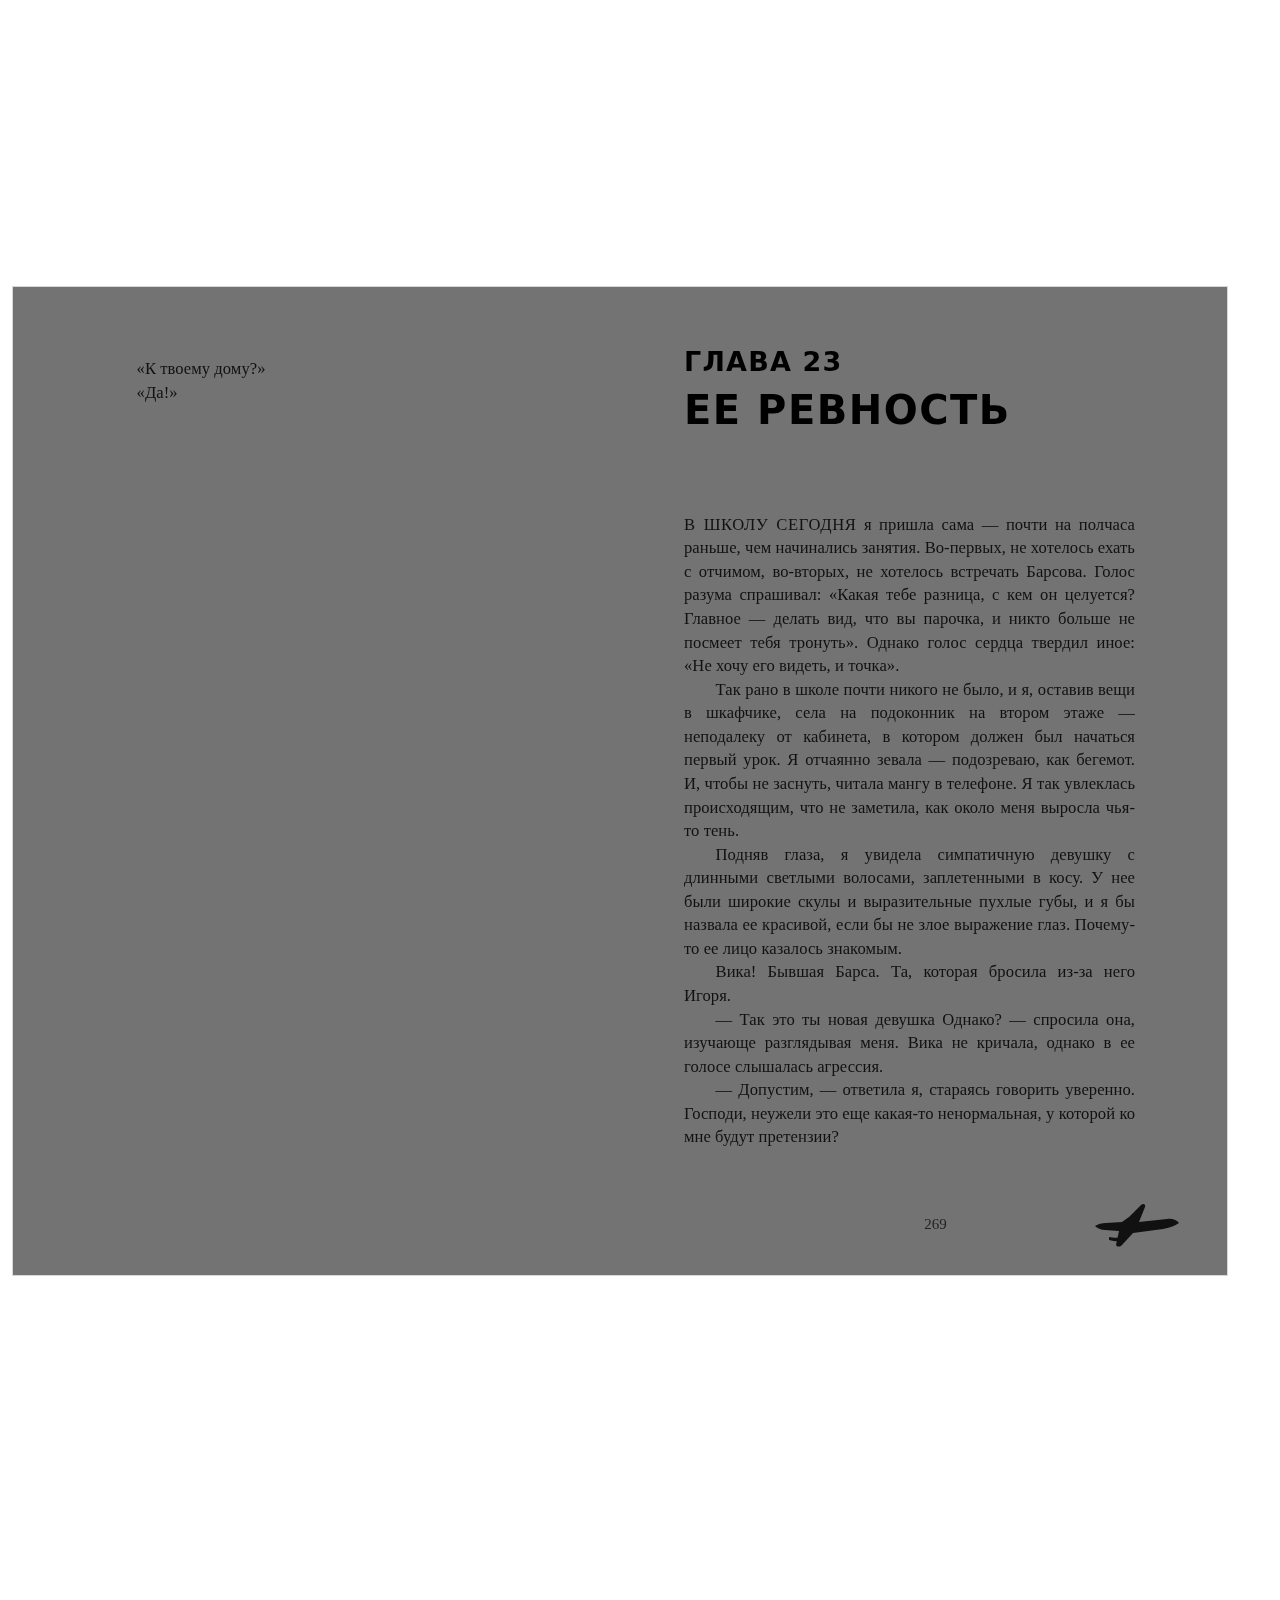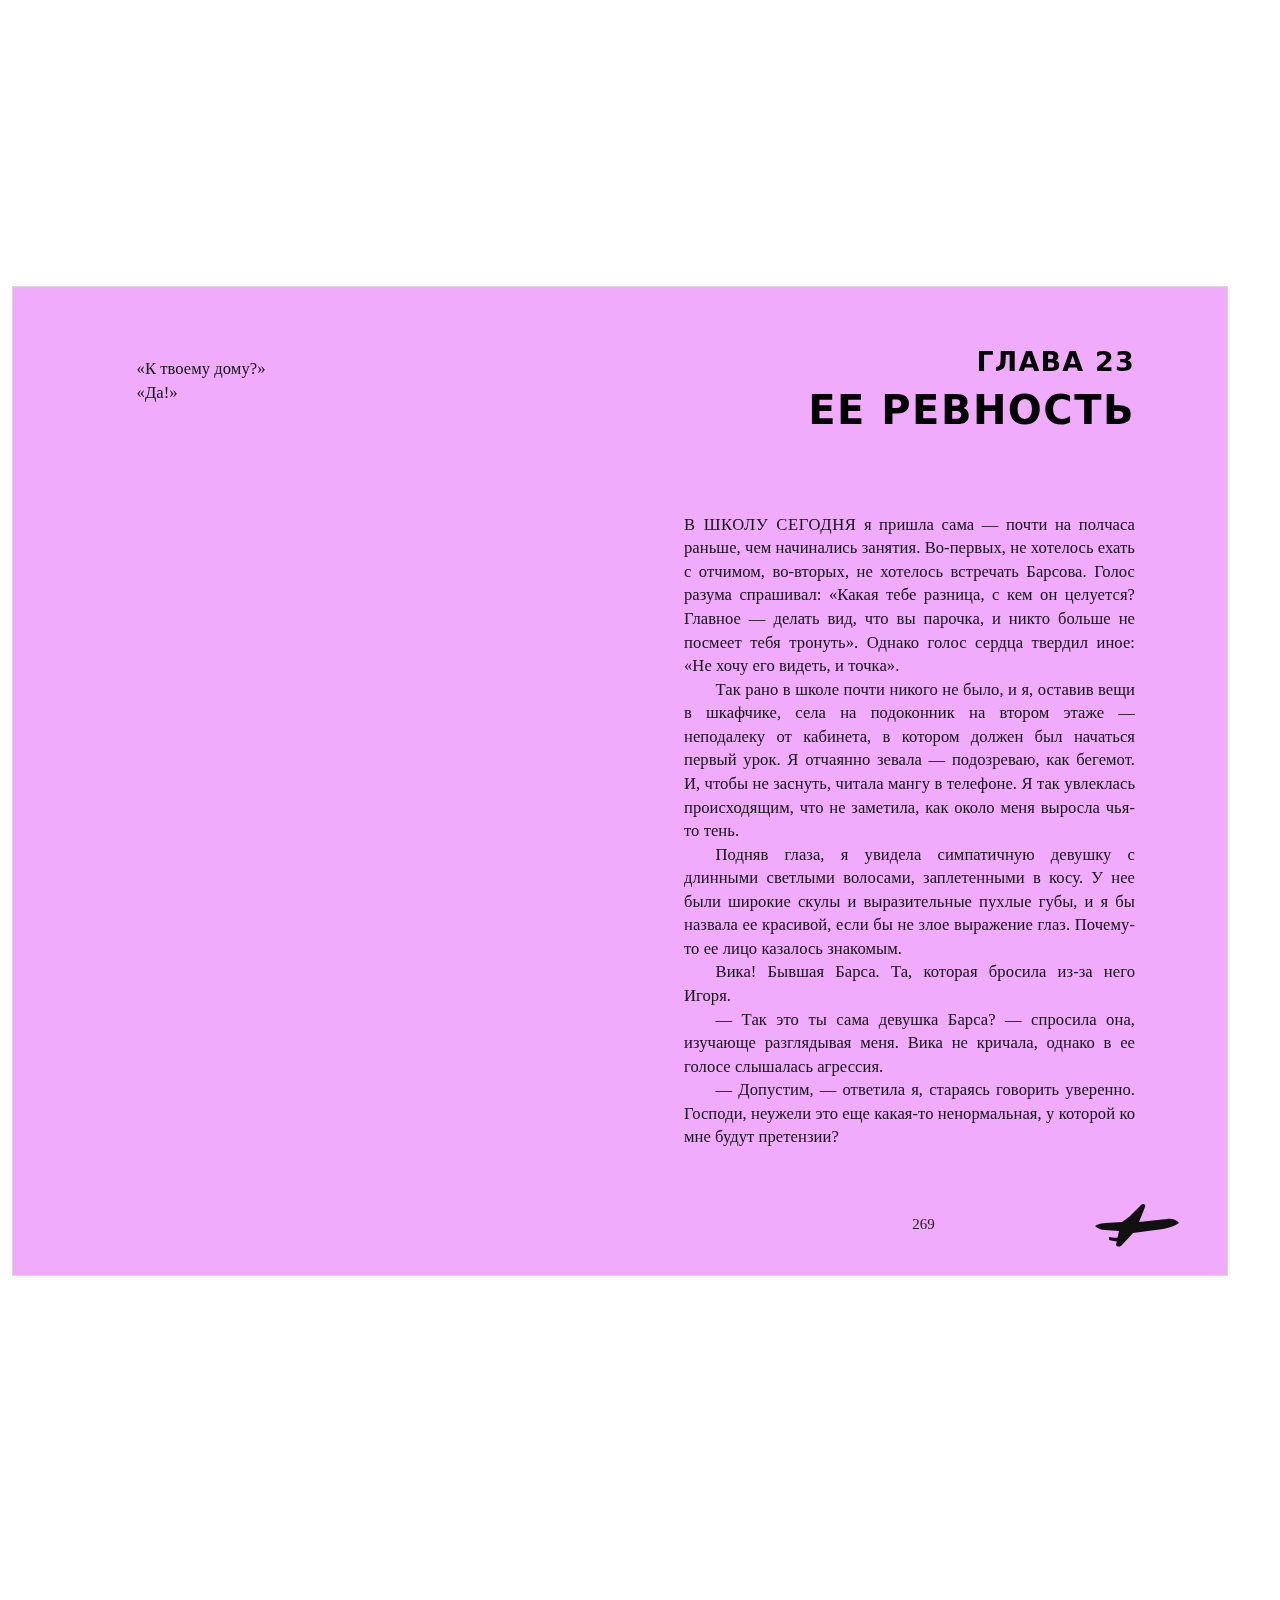--- a/index.html
+++ b/index.html
@@ -17,21 +17,21 @@
     overflow: hidden;
   }
 
   #spread {
     position: absolute;
     left: 12px;
     top: 286px;
     width: 1216px;
     height: 990px;
     border: 1px solid #d8d8d8;
-    background: #f0abfc;
+    background: #737373;
     box-sizing: border-box;
     display: flex;
   }
 
   .page {
     position: relative;
     box-sizing: border-box;
     height: 100%;
   }
   .page-left {
@@ -56,21 +56,21 @@
     text-indent: 1.9em;
   }
   .body-text p.no-indent {
     text-indent: 0;
   }
   .quote-line {
     text-indent: 0;
   }
 
   .chapter-head {
-    text-align: right;
+    text-align: left;
     margin: 0 0 8px 0;
     padding-top: 8px;
   }
   .chapter-number {
     font-family: "DejaVu Sans", sans-serif;
     font-weight: bold;
     font-size: 27px;
     letter-spacing: 1.2px;
     line-height: 1.25;
     margin: 0;
@@ -90,21 +90,21 @@
     margin-top: 78px;
   }
   .smallcaps-open {
     font-variant: small-caps;
     letter-spacing: 0.6px;
   }
 
   .folio {
     position: absolute;
     bottom: 42px;
-    left: 0;
+    left: 12px;
     width: 100%;
     text-align: center;
     font-size: 15px;
     color: #222;
     font-family: "Liberation Serif", serif;
   }
 
   .plane-mark {
     position: absolute;
     right: 42px;
@@ -131,21 +131,21 @@
     <div class="chapter-head">
       <div class="chapter-number">ГЛАВА 23</div>
       <div class="chapter-title">ЕЕ РЕВНОСТЬ</div>
     </div>
 
     <div class="body-text chapter-body">
       <p class="no-indent"><span class="smallcaps-open">В ШКОЛУ СЕГОДНЯ</span><span> я пришла сама — почти на полчаса раньше, чем начинались занятия. Во-первых, не хотелось ехать с отчимом, во-вторых, не хотелось встречать Барсова. Голос разума спрашивал: «Какая тебе разница, с кем он целуется? Главное — делать вид, что вы парочка, и никто больше не посмеет тебя тронуть». Однако голос сердца твердил иное: «Не хочу его видеть, и точка».</span></p>
       <p>Так рано в школе почти никого не было, и я, оставив вещи в шкафчике, села на подоконник на втором этаже — неподалеку от кабинета, в котором должен был начаться первый урок. Я отчаянно зевала — подозреваю, как бегемот. И, чтобы не заснуть, читала мангу в телефоне. Я так увлеклась происходящим, что не заметила, как около меня выросла чья-то тень.</p>
       <p>Подняв глаза, я увидела симпатичную девушку с длинными светлыми волосами, заплетенными в косу. У нее были широкие скулы и выразительные пухлые губы, и я бы назвала ее красивой, если бы не злое выражение глаз. Почему-то ее лицо казалось знакомым.</p>
       <p>Вика! Бывшая Барса. Та, которая бросила из-за него Игоря.</p>
-      <p>— Так это ты сама девушка Барса? — спросила она, изучающе разглядывая меня. Вика не кричала, однако в ее голосе слышалась агрессия.</p>
+      <p>— Так это ты новая девушка Однако? — спросила она, изучающе разглядывая меня. Вика не кричала, однако в ее голосе слышалась агрессия.</p>
       <p>— Допустим, — ответила я, стараясь говорить уверенно. Господи, неужели это еще какая-то ненормальная, у которой ко мне будут претензии?</p>
     </div>
 
     <div class="folio">269</div>
 
     <div class="plane-mark">
       <svg viewBox="0 0 96 52" width="96" height="52" aria-hidden="true">
         <g fill="#111111">
           <path d="M52 8 C54 6 57 7 56 10 L50 25 L78 22 C83 21 88 23 90 26 C86 29 80 31 74 32 L44 36 L33 48 C31 50 28 50 27 48 L30 34 L16 33 C12 33 8 31 6 29 C9 27 13 26 17 26 L33 25 L40 20 Z"></path>
           <path d="M20 40 C24 41 30 41 36 40 L34 44 C29 45 24 44 20 43 Z"></path>

